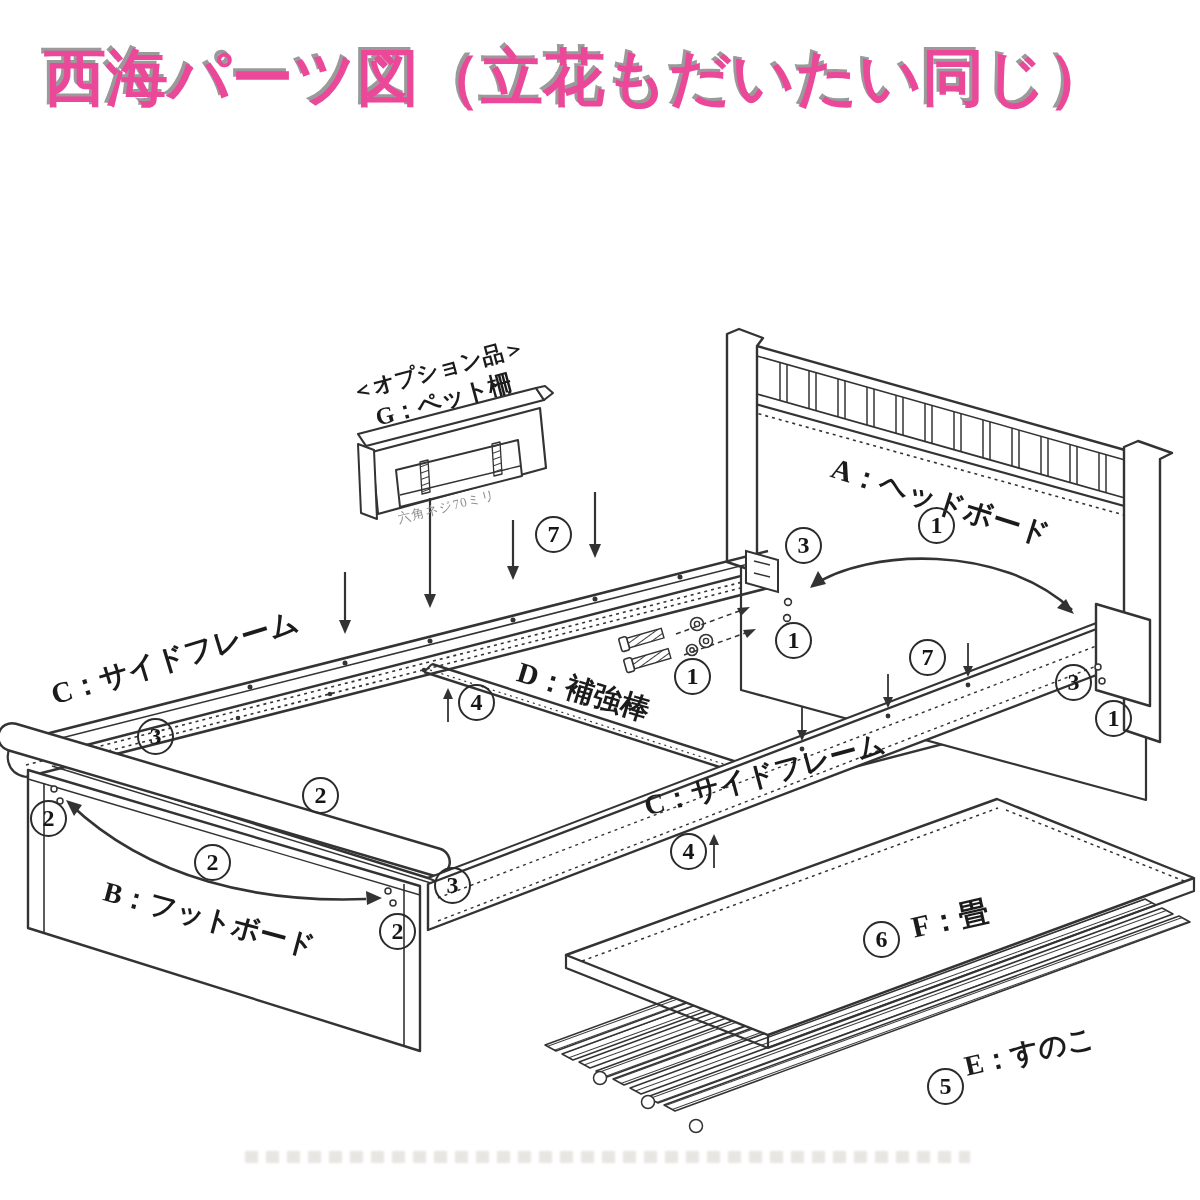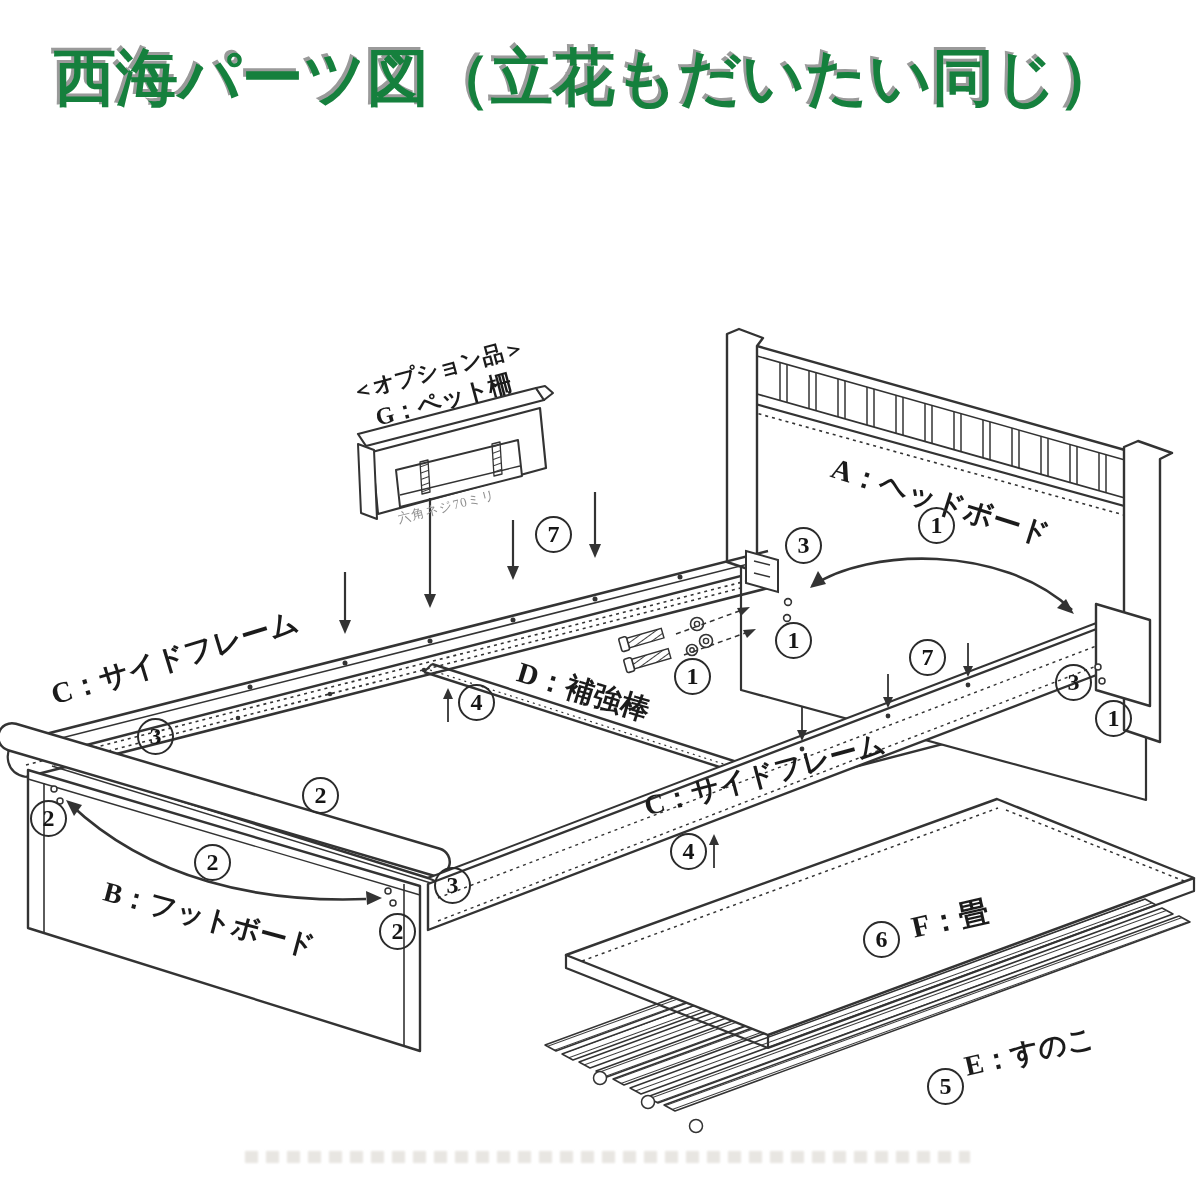--- a/index.html
+++ b/index.html
@@ -2,22 +2,22 @@
 <html><head>
 <meta charset="utf-8">
 <style>
   html,body{margin:0;padding:0;background:#ffffff;}
   #stage{position:relative;width:1200px;height:1200px;background:#ffffff;overflow:hidden;
          font-family:"Liberation Serif","DejaVu Serif",serif;}
   #art{position:absolute;left:0;top:0;width:1200px;height:1200px;}
 
   .page-title{position:absolute;left:44px;top:36px;white-space:nowrap;
     font-family:"Liberation Sans","DejaVu Sans",sans-serif;
-    font-weight:900;font-size:62px;letter-spacing:0px;color:#15803d;
-    text-shadow:-3px -3px 0 #9a9a9a;margin-left:10px;}
+    font-weight:900;font-size:62px;letter-spacing:0px;color:#ec4899;
+    text-shadow:-3px -3px 0 #9a9a9a;}
 
   .lbl{position:absolute;white-space:nowrap;color:#1b1b1b;font-weight:700;
        transform-origin:left center;}
   .lbl-opt      {left:352px;top:378px;font-size:22px;transform:rotate(-15deg);}
   .lbl-g        {left:376px;top:402px;font-size:24px;transform:rotate(-15deg);}
   .lbl-screw    {left:398px;top:510px;font-size:13px;color:#8f8f8f;font-weight:400;
                  letter-spacing:1px;transform:rotate(-14deg);}
   .lbl-a        {left:832px;top:448px;font-size:29px;transform:rotate(17.5deg);}
   .lbl-c-left   {left:52px;top:676px;font-size:29px;transform:rotate(-17deg);}
   .lbl-d        {left:518px;top:652px;font-size:29px;transform:rotate(17deg);}

